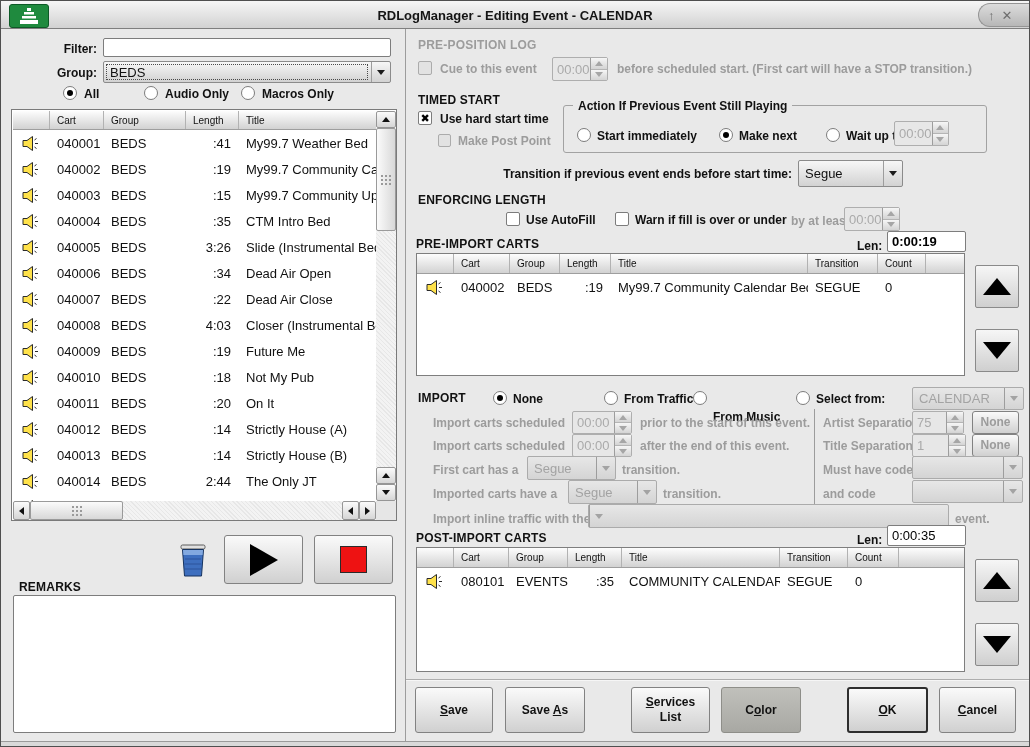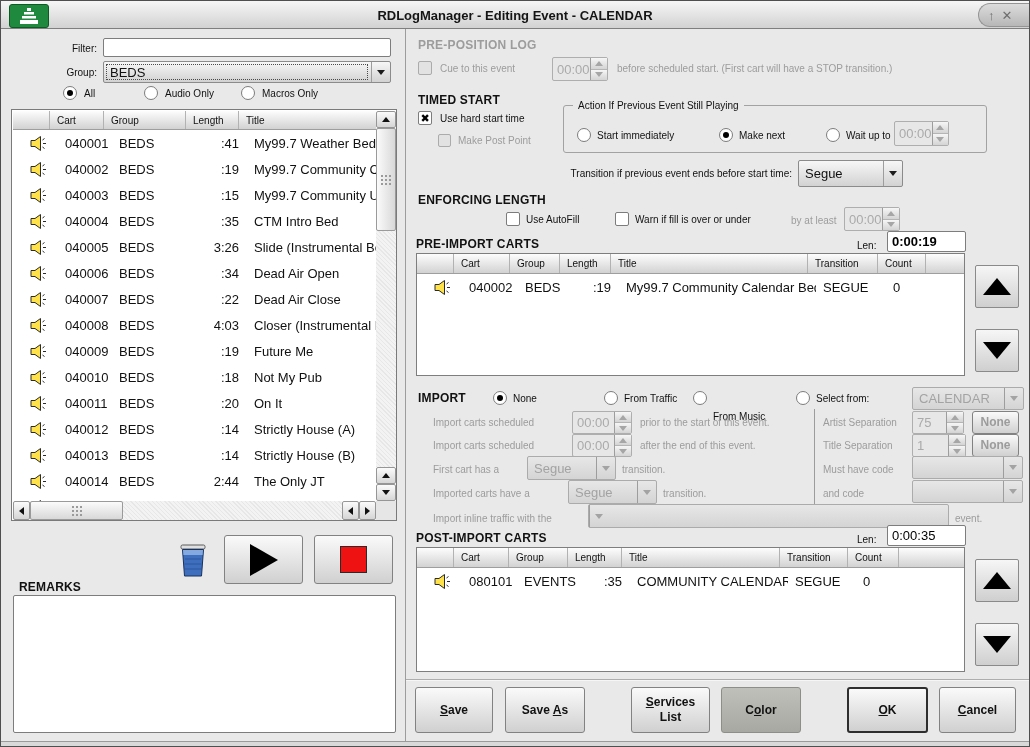--- a/index.html
+++ b/index.html
@@ -10,21 +10,21 @@
   .titlebar{left:0;top:0;width:100%;height:28px;background:linear-gradient(#f6f6f6,#d2d2d2);
     border-bottom:1px solid #7f7f7f;box-sizing:border-box;}
   .title{left:0;top:7px;width:100%;text-align:center;font-weight:bold;font-size:13px;color:#141414;}
   .applogo{left:8px;top:3px;width:38px;height:22px;background:#1f8a3e;border:1px solid #0d5a26;border-radius:3px;
     display:flex;align-items:center;justify-content:center;}
   .winctl{left:977px;top:2px;width:53px;height:24px;background:linear-gradient(#dcdcdc,#b7b7b7);
     border:1px solid #949494;border-right:none;border-radius:12px 0 0 12px;display:flex;align-items:center;
     padding-left:9px;gap:7px;box-sizing:border-box;}
   .winctl .g{color:#6e6e6e;font-weight:bold;font-size:13px;line-height:1;}
   
-  .lbl{font-size:10px;font-weight:normal;white-space:nowrap;line-height:16px;}
+  .lbl{font-size:12px;font-weight:bold;white-space:nowrap;line-height:16px;}
   .gray{color:#9c9c9c;}
   .sect{font-size:12px;font-weight:bold;letter-spacing:.2px;line-height:15px;white-space:nowrap;}
   .input{background:#fff;border:1px solid #7d7d7d;border-radius:2px;box-sizing:border-box;font-size:13px;
     padding:1px 4px;color:#000;font-family:inherit;}
   .combo{background:linear-gradient(#f7f7f7,#d2d2d2);border:1px solid #8b8b8b;border-radius:2px;
     box-sizing:border-box;display:flex;align-items:stretch;}
   .combo .cv{flex:1;font-size:13px;display:flex;align-items:center;padding-left:6px;white-space:nowrap;overflow:hidden;}
   .combo .ca{width:18px;border-left:1px solid #9d9d9d;display:flex;align-items:center;justify-content:center;}
   .combo.disabled{background:linear-gradient(#e7e7e7,#d4d4d4);border-color:#ababab;}
   .combo.disabled .cv{color:#a3a3a3;}
@@ -59,21 +59,21 @@
   .movebtn{background:linear-gradient(#f6f6f6,#cfcfcf);border:1px solid #8a8a8a;border-radius:2px;box-sizing:border-box;
     display:flex;align-items:center;justify-content:center;}
   .t-ub{width:0;height:0;border-left:14px solid transparent;border-right:14px solid transparent;border-bottom:17px solid #000;}
   .t-db{width:0;height:0;border-left:14px solid transparent;border-right:14px solid transparent;border-top:17px solid #000;}
   
   .table{background:#fff;border:1px solid #7e7e7e;box-sizing:border-box;overflow:hidden;}
   .thead{display:flex;height:20px;background:linear-gradient(#fdfdfd,#d2d2d2);border-bottom:1px solid #9e9e9e;box-sizing:border-box;}
   .th{font-size:10px;color:#111;padding-left:7px;line-height:19px;border-right:1px solid #b2b2b2;box-sizing:border-box;
     white-space:nowrap;overflow:hidden;flex:0 0 auto;}
   .thf{flex:1 1 auto;border-right:none;}
-  .trow{display:flex;height:26px;align-items:center;font-size:13px;white-space:nowrap;margin-left:8px;}
+  .trow{display:flex;height:26px;align-items:center;font-size:13px;white-space:nowrap;}
   .cell{flex:0 0 auto;padding-left:7px;overflow:hidden;box-sizing:border-box;}
   .cell.ci{padding:0;display:flex;align-items:center;justify-content:center;}
   .cell.num{text-align:right;padding-left:0;padding-right:8px;}
   .cell.ct{flex:1 1 auto;}
   
   .listbox{border:1px solid #7a7a7a;background:#fff;box-sizing:border-box;}
   .sbtn{background:linear-gradient(#fbfbfb,#d6d6d6);border:1px solid #969696;border-radius:2px;box-sizing:border-box;
     display:flex;align-items:center;justify-content:center;}
   .trough{background:#efefef;background-image:repeating-linear-gradient(45deg,#e7e7e7 0 1px,#f3f3f3 1px 3px);}
   .thumb{background:linear-gradient(90deg,#fbfbfb,#d8d8d8);border:1px solid #9a9a9a;border-radius:2px;box-sizing:border-box;position:relative;}

